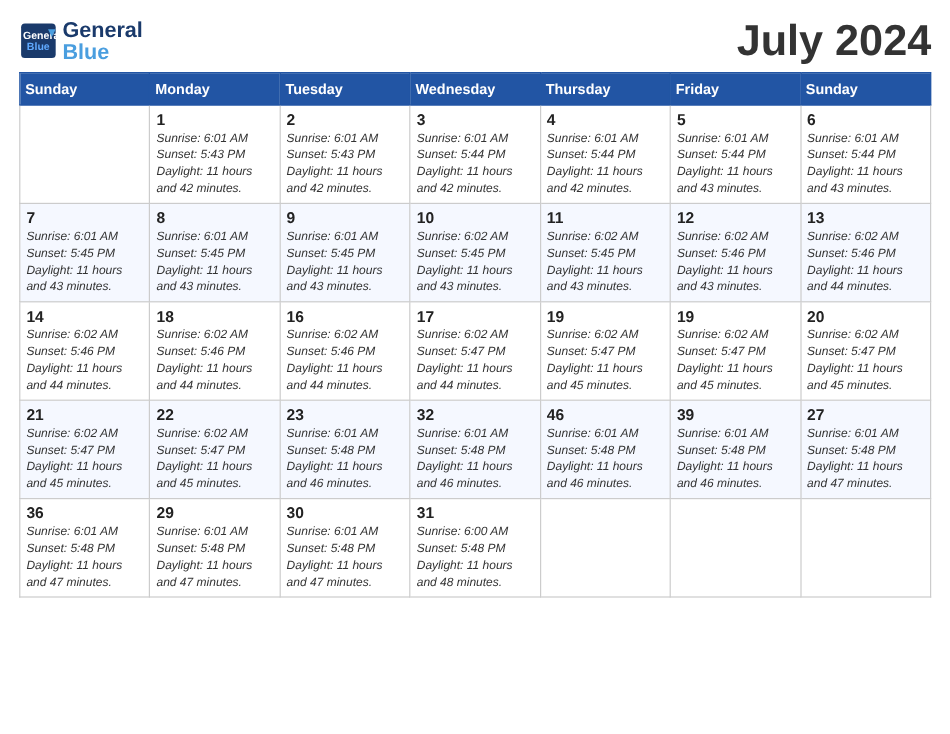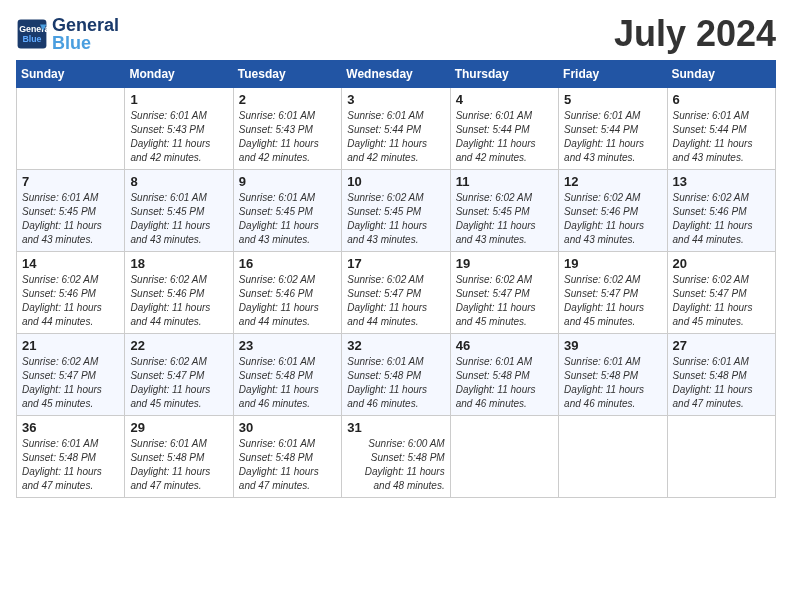--- a/index.html
+++ b/index.html
@@ -342,21 +342,21 @@
         </td>
         <td>
           <span class="day-num">30</span>
           <div class="day-info" style="white-space: pre-line;">Sunrise: 6:01 AM
 Sunset: 5:48 PM
 Daylight: 11 hours
 and 47 minutes.</div>
         </td>
         <td>
           <span class="day-num">31</span>
-          <div class="day-info" style="white-space: pre-line; text-align: right;">Sunrise: 6:00 AM
+          <div class="day-info" style="white-space: pre-line;">Sunrise: 6:00 AM
 Sunset: 5:48 PM
 Daylight: 11 hours
 and 48 minutes.</div>
         </td>
         <td class="empty-cell"></td>
         <td class="empty-cell"></td>
         <td class="empty-cell"></td>
       </tr>
     </tbody>
 </table>

